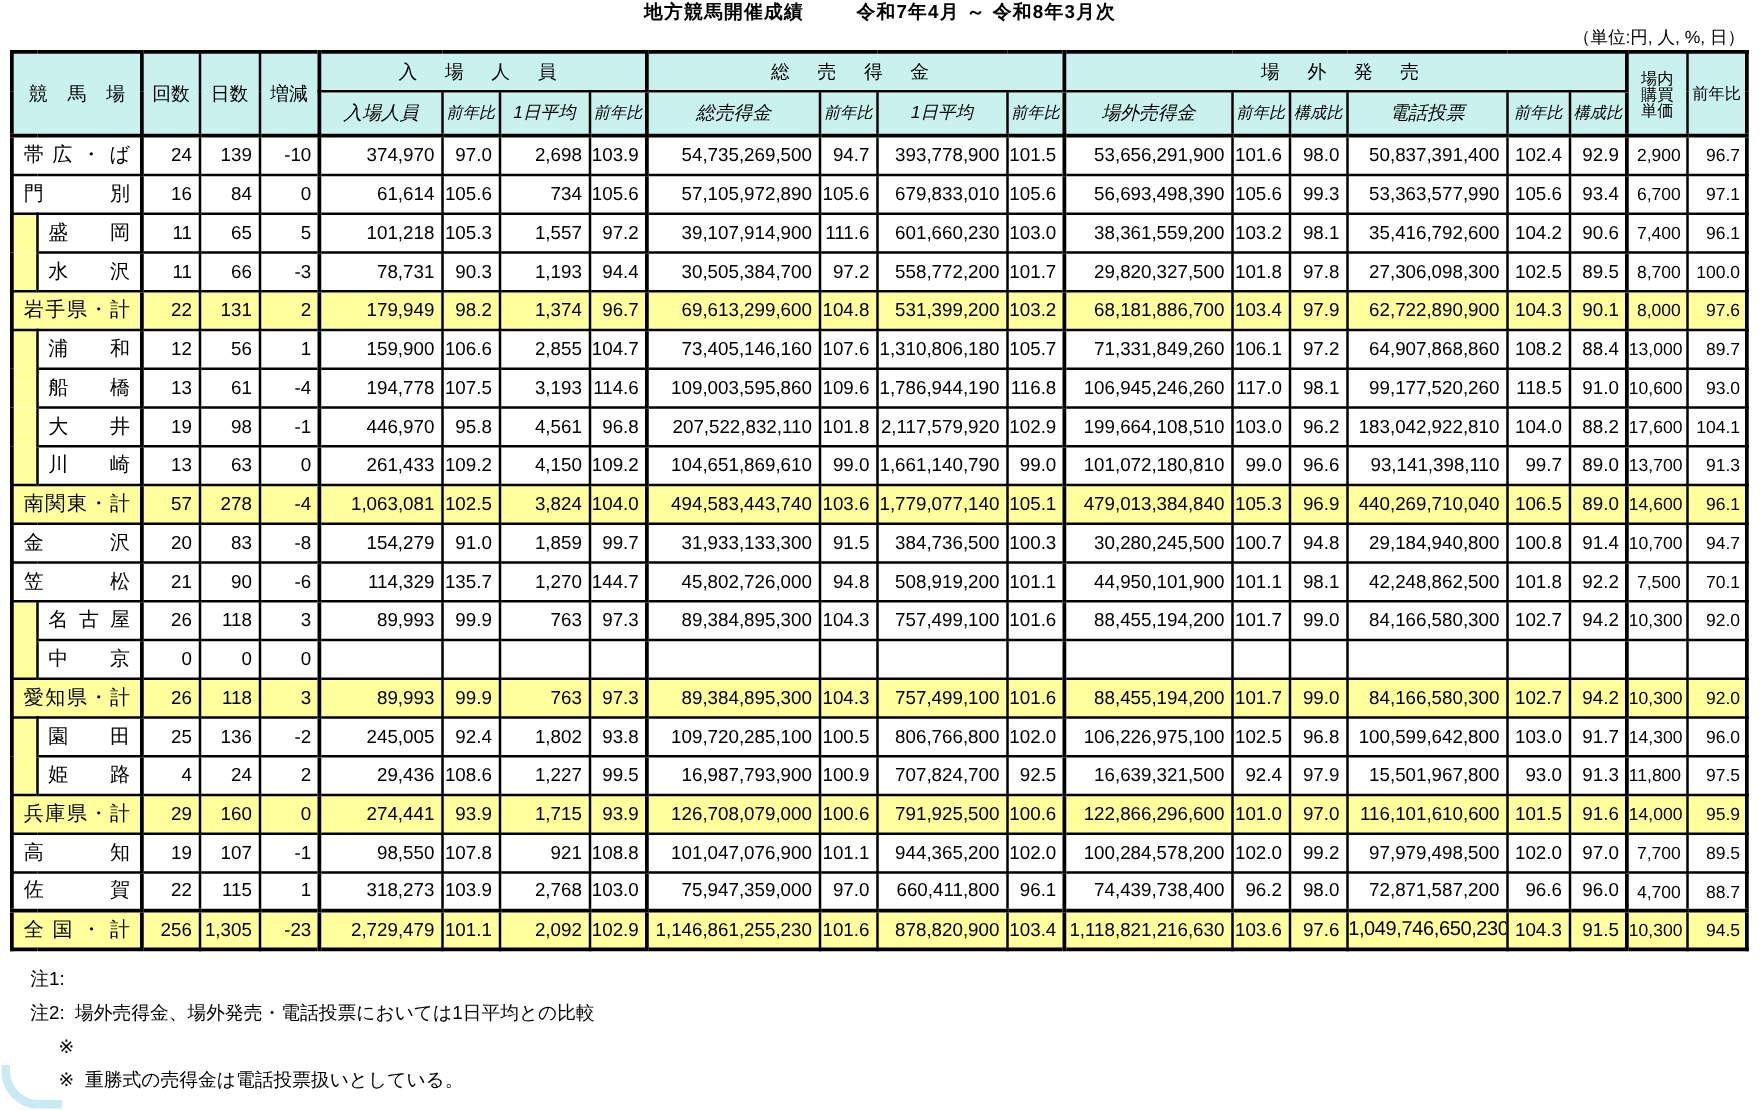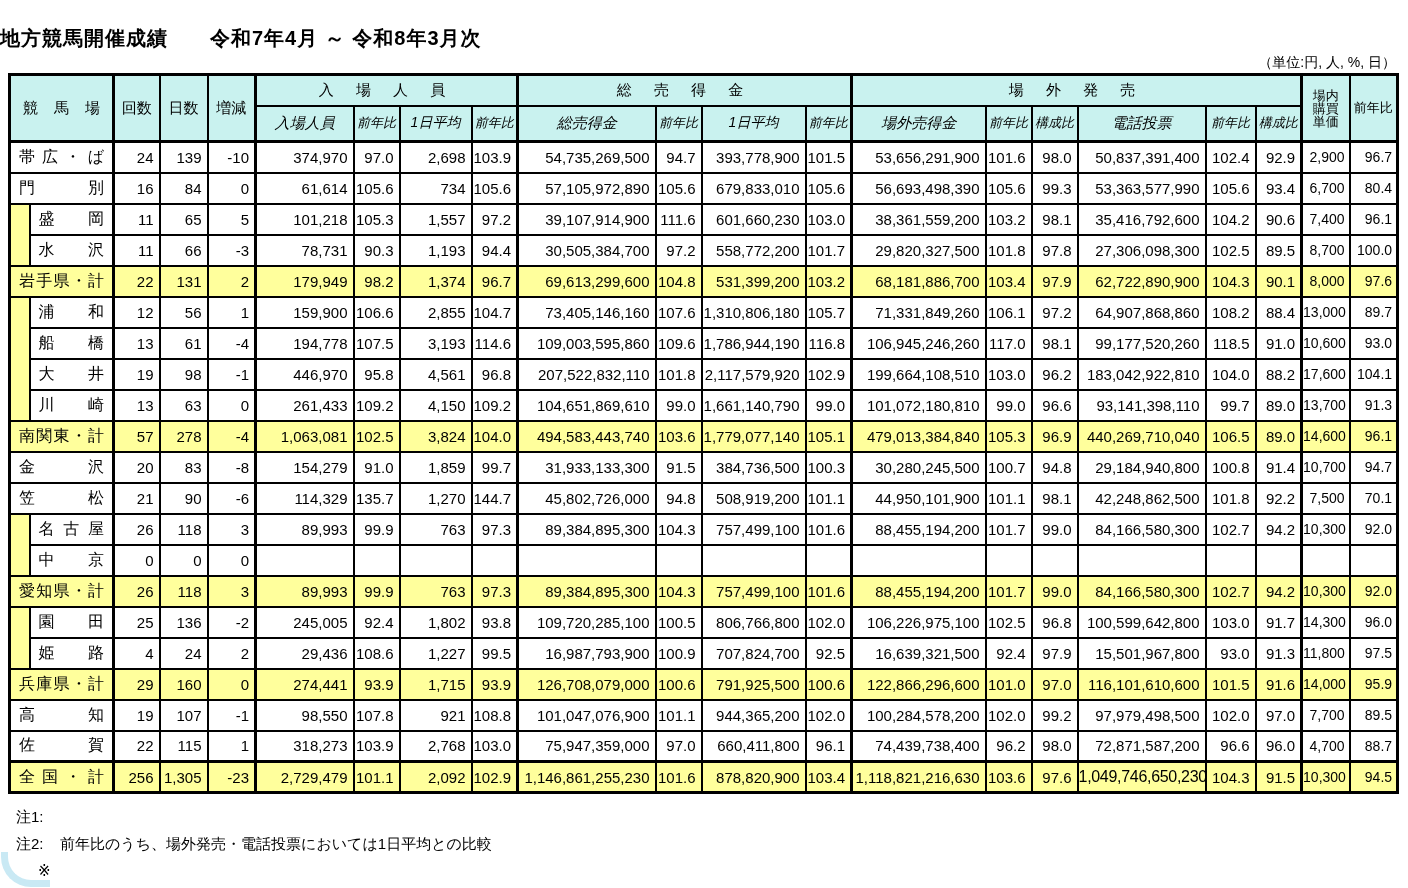--- a/index.html
+++ b/index.html
@@ -1,21 +1,21 @@
 <!DOCTYPE html>
 <html style="--hdr: #c9f2ef; --hl: #ffff9c; --bd: #000000; --corner: #c9e9f4;"><head>
 <meta charset="utf-8">
 <style>
   html,body{margin:0;padding:0;}
   body{
     width:1408px;height:888px;background:#ffffff;position:relative;overflow:hidden;
     font-family:"Liberation Sans","DejaVu Sans",sans-serif;color:#000;
   }
   .title-row{
-    text-align:left;padding-top:25px;font-size:20px;font-weight:bold;letter-spacing:1px;
+    text-align:center;padding-top:0;font-size:15px;font-weight:bold;letter-spacing:1px;
   }
   .title-row .gap{display:inline-block;width:42px;}
   .unit-note{
     width:1388px;margin:2px 0 1px 8px;text-align:right;font-size:14px;
   }
   table{
     border-collapse:collapse;table-layout:fixed;margin-left:8px;width:1388px;
     border:3px solid var(--bd,#000);
   }
   th,td{
@@ -36,21 +36,21 @@
     text-align:justify;text-align-last:justify;font-size:16px;padding:0 8px;background:#fff;
   }
   td.strip{border-top:0;border-bottom:0;background:var(--hl,#ffff9c);}
   td.num{text-align:right;padding-right:5px;font-size:15px;}
   td.c17,td.c18{font-size:14px;padding-right:4px;}
   tr.row-total td,tr.row-grand td{background:var(--hl,#ffff9c);}
   tr.row-grand td{border-top-width:3px;}
   td.small-num{font-size:16px;letter-spacing:-0.3px;}
   .notes{margin:9px 0 0 16px;font-size:15px;}
   .note{display:flex;line-height:27px;}
-  .note .lbl{min-width:44px;}
+  .note .lbl{min-width:44px;text-align:center;}
   .note.sub{margin-left:22px;}
   .note.sub .lbl{min-width:30px;}
   .u{text-decoration:underline;}
   .corner{
     position:absolute;left:1px;bottom:1px;width:42px;height:28px;
     border-left:7px solid var(--corner,#c9e9f4);border-bottom:7px solid var(--corner,#c9e9f4);
     border-bottom-left-radius:30px;
   }
 </style>
 </head>
@@ -151,21 +151,21 @@
         <td class="num c8">105.6</td>
         <td class="num c9">679,833,010</td>
         <td class="num c10 br3">105.6</td>
         <td class="num c11">56,693,498,390</td>
         <td class="num c12">105.6</td>
         <td class="num c13">99.3</td>
         <td class="num c14">53,363,577,990</td>
         <td class="num c15">105.6</td>
         <td class="num c16 br3">93.4</td>
         <td class="num c17">6,700</td>
-        <td class="num c18">80.4</td>
+        <td class="num c18">97.1</td>
       </tr>
       <tr class="row-sub">
         <td class="strip"></td>
         <td class="name br3">盛岡</td>
         <td class="num c0">11</td>
         <td class="num c1">65</td>
         <td class="num c2 br3">5</td>
         <td class="num c3">101,218</td>
         <td class="num c4">105.3</td>
         <td class="num c5">1,557</td>
@@ -590,21 +590,21 @@
       </tr>
     </tbody>
 </table>
 
 <div class="notes">
   <div class="note">
     <span class="lbl">注1:</span>
   </div>
   <div class="note">
     <span class="lbl">注2:</span>
-    <span>前年比のうち、場外発売・電話投票においては1日平均との比較</span>
+    <span>場外売得金、場外発売・電話投票においては1日平均との比較</span>
   </div>
   <div class="note sub">
     <span class="lbl">※</span>
   </div>
   <div class="note sub">
     <span class="lbl">※</span>
     <span>重勝式の売得金は電話投票扱いとしている。</span>
   </div>
 </div>
 

